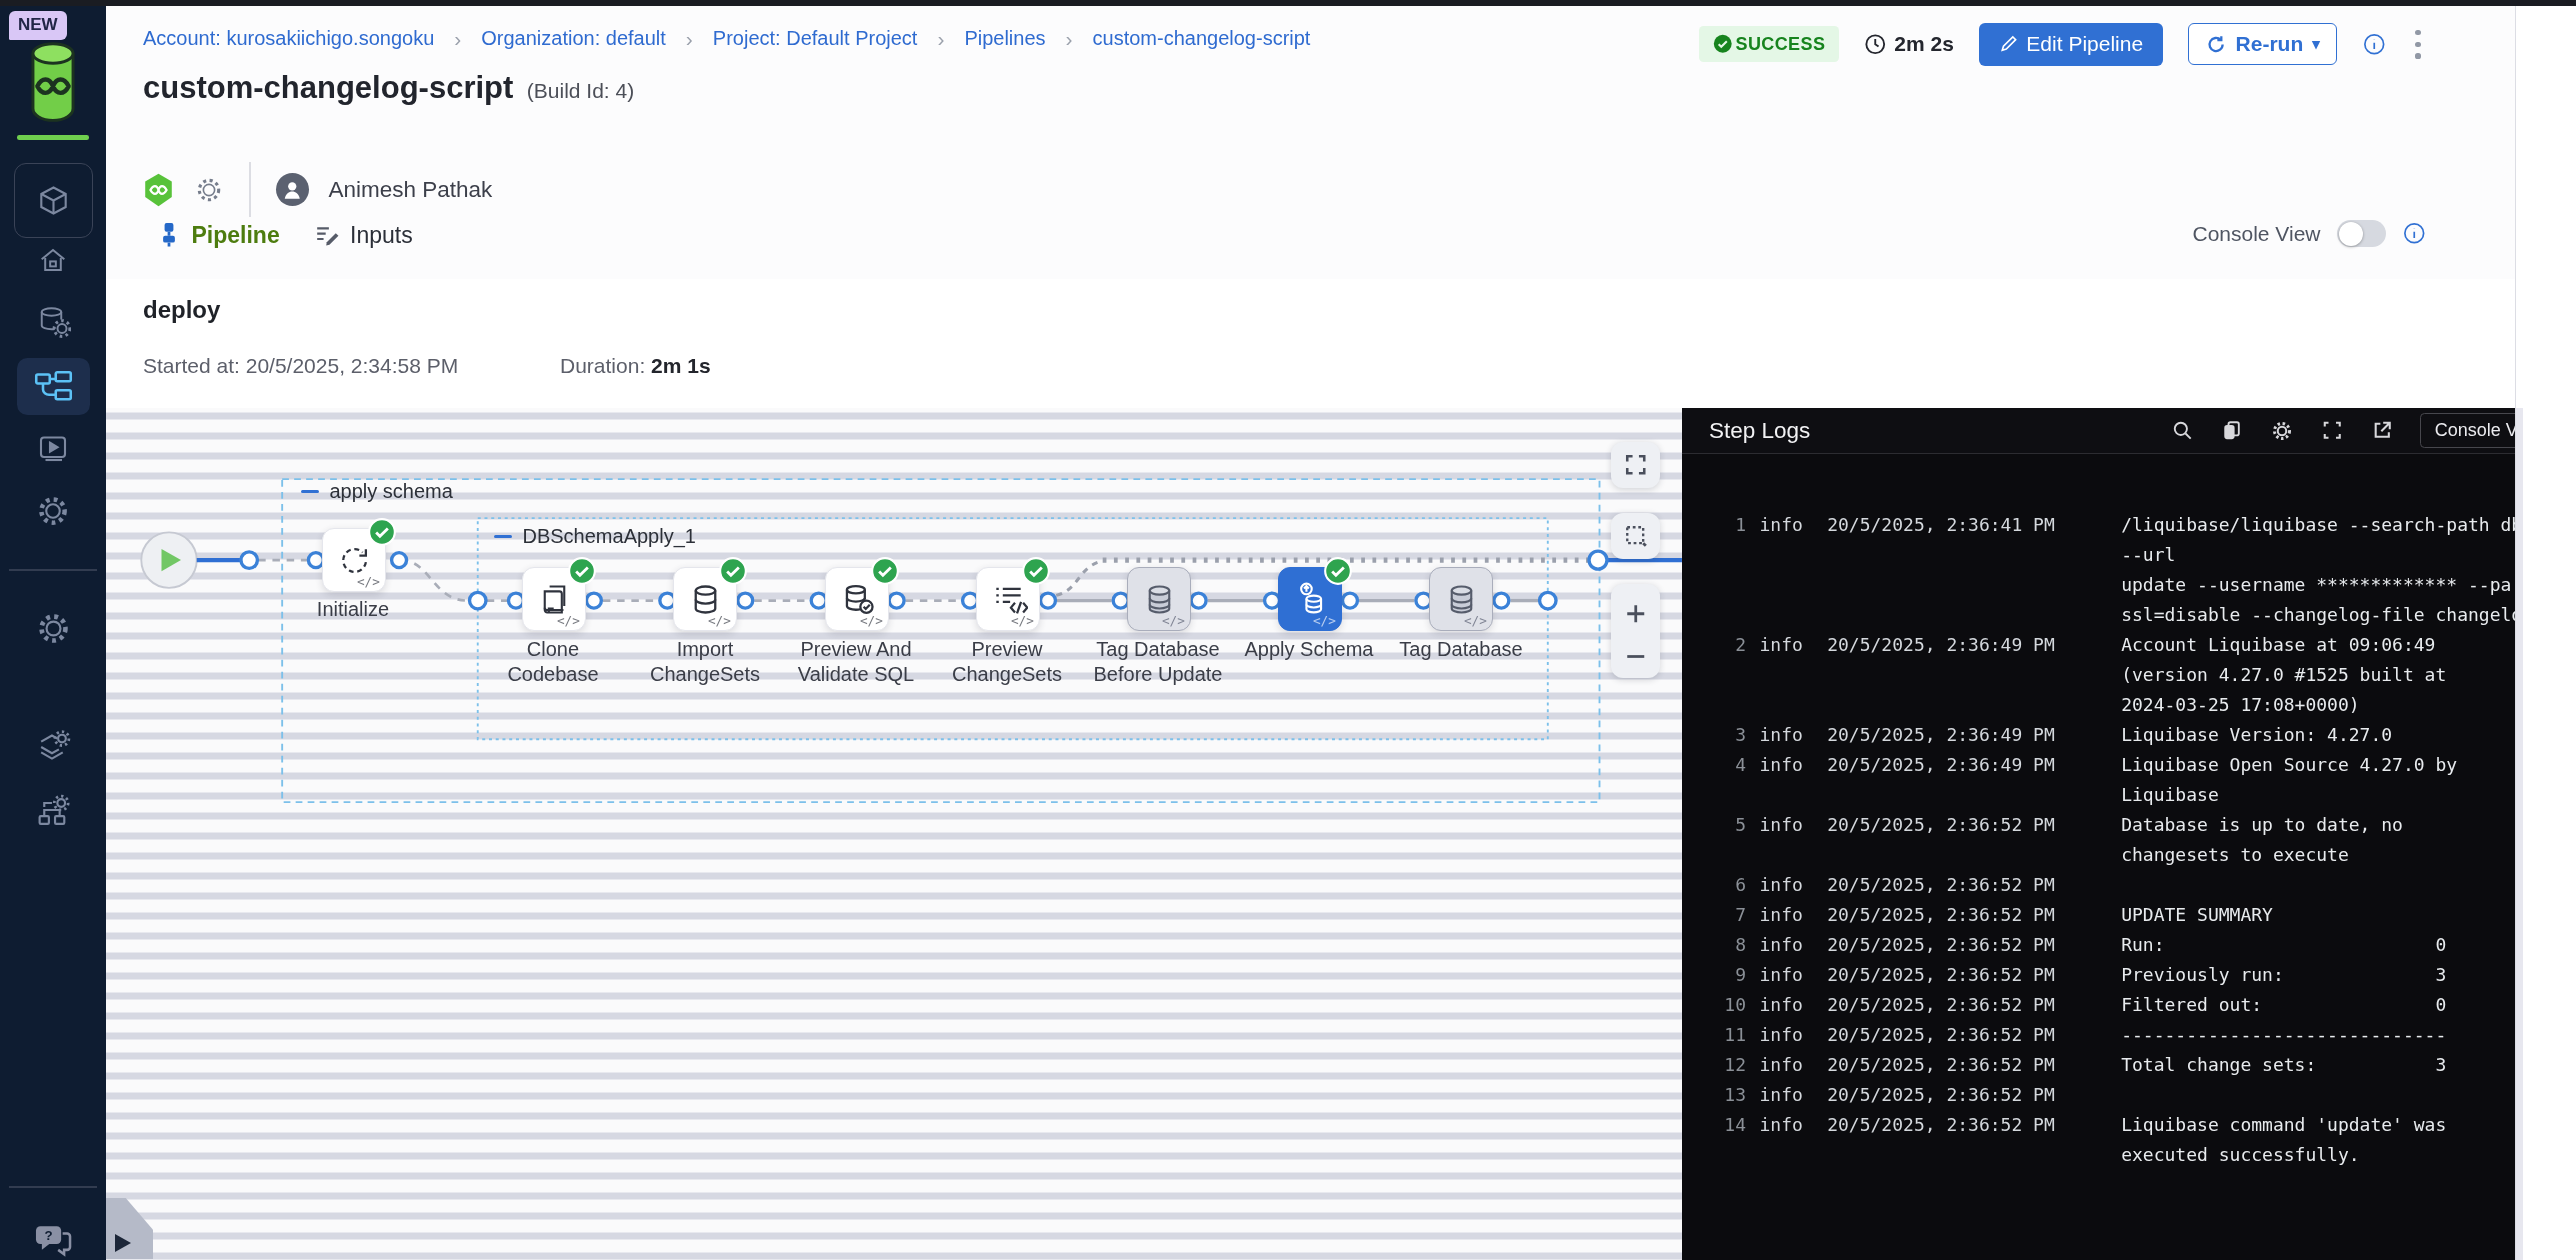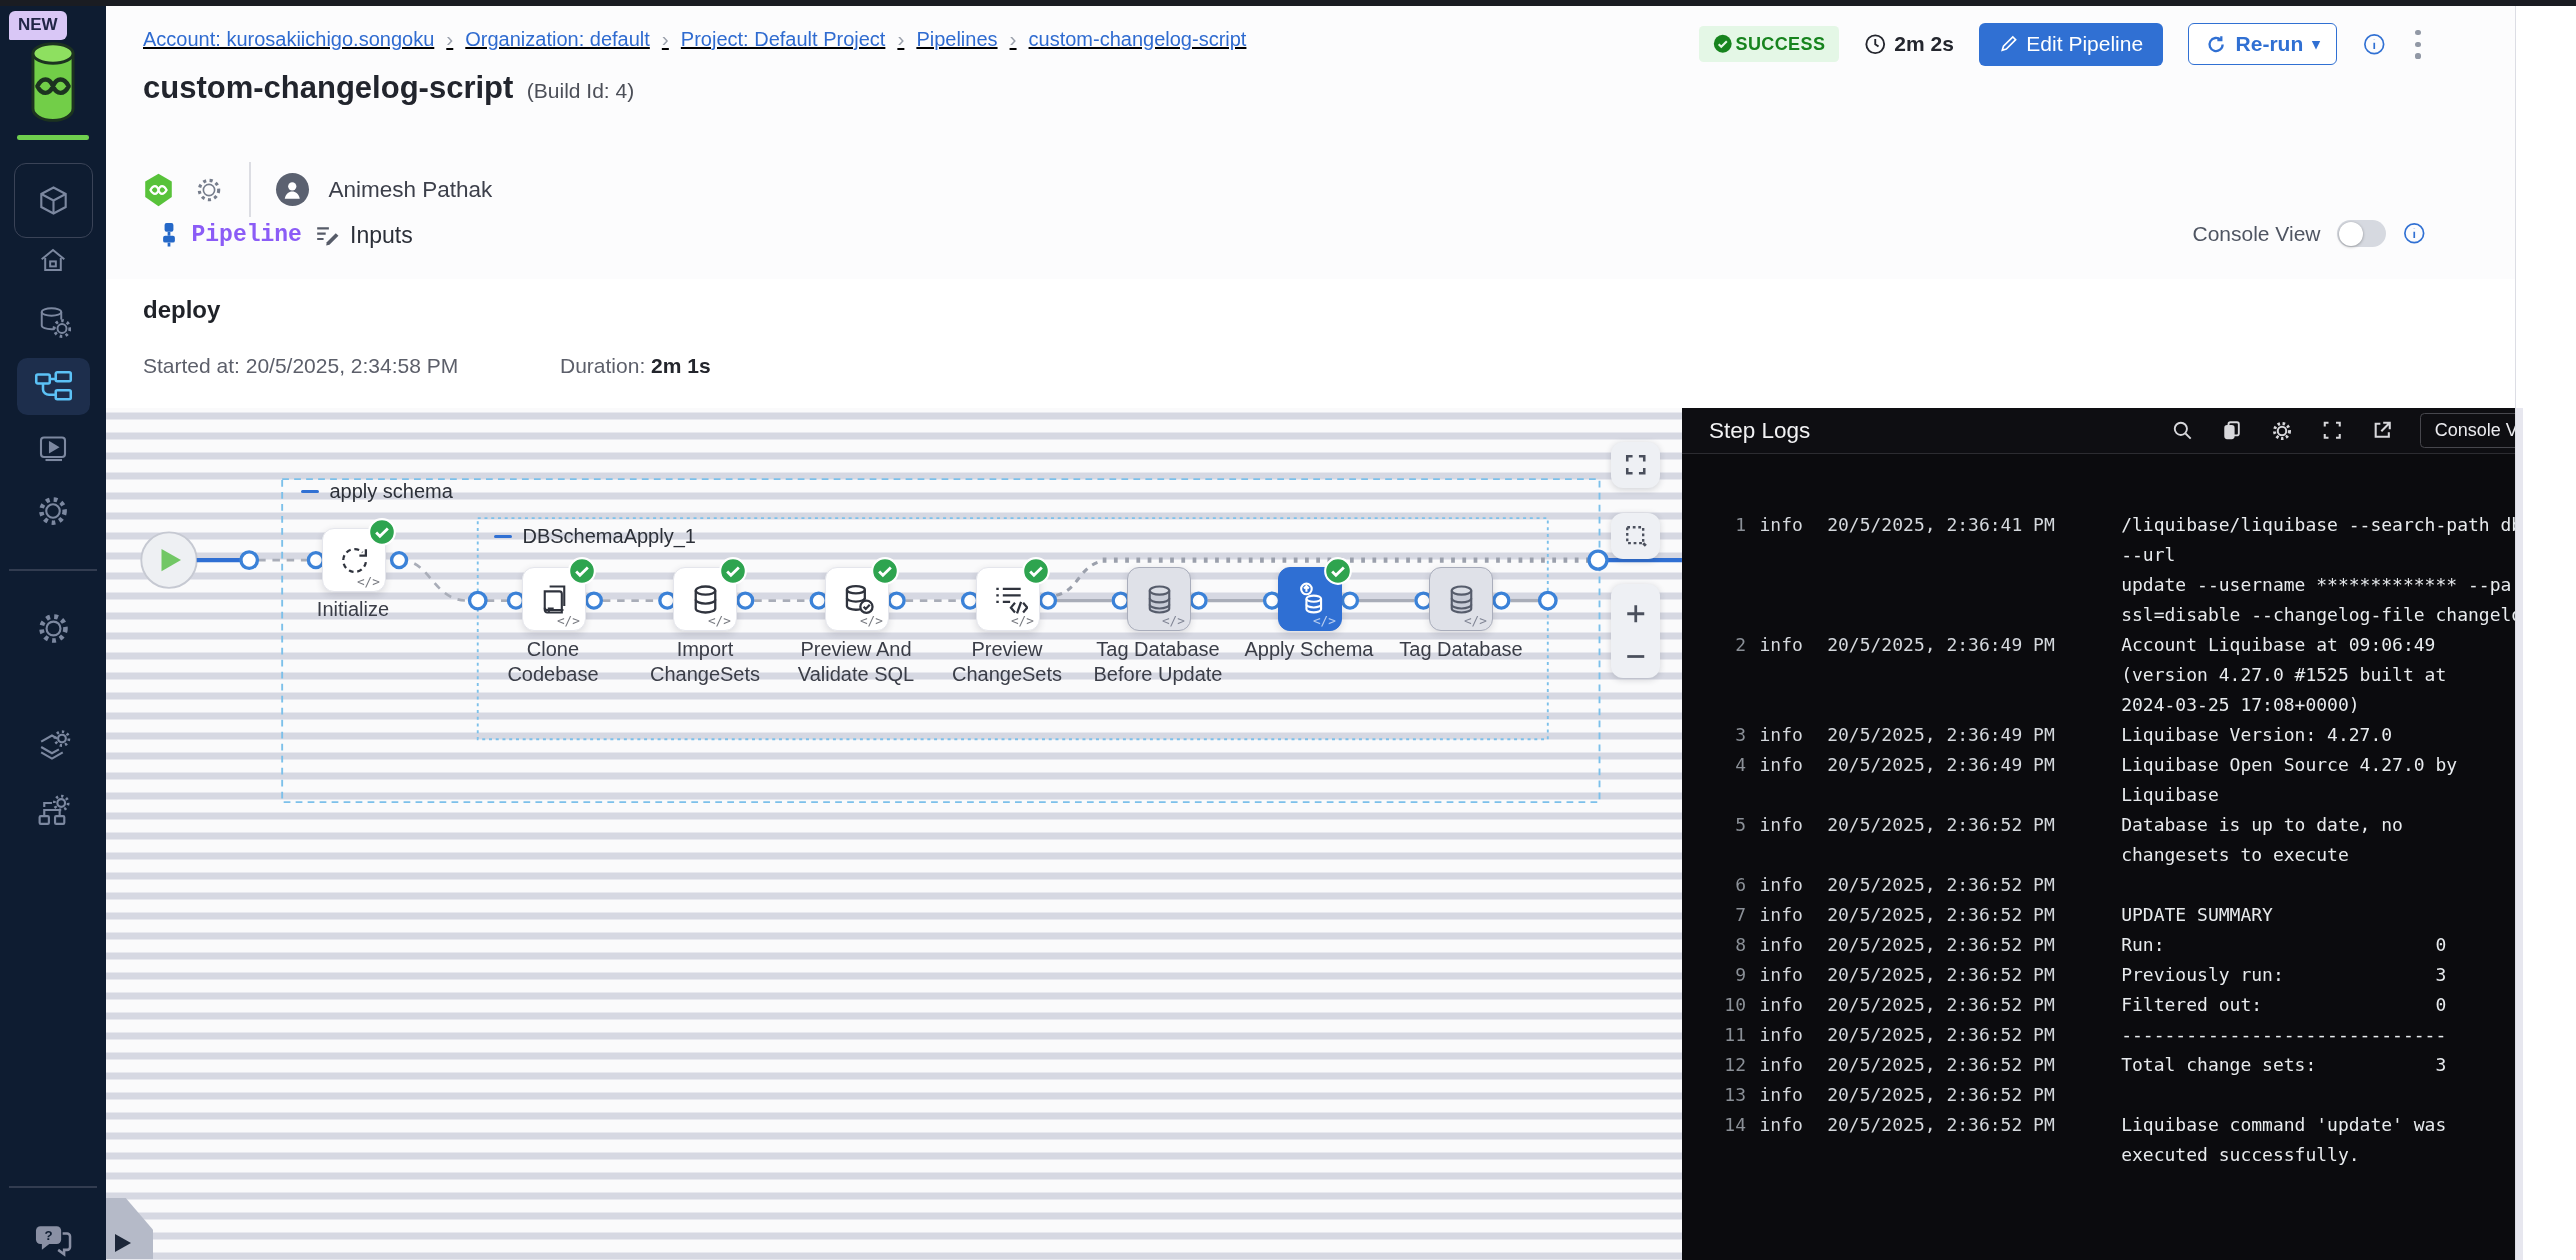--- a/index.html
+++ b/index.html
@@ -21,21 +21,21 @@
   .logounder { position:absolute; left:16.5px; top:129px; width:72px; height:5.2px; background:#6fcf4e; border-radius:2.2px; }
   .sideitem { position:absolute; left:0; width:106px; display:flex; justify-content:center; align-items:center; }
   .modbox { position:absolute; left:13.5px; top:157px; width:79px; height:75px; border:1.5px solid #3a4357;
     border-radius:12px; display:flex; align-items:center; justify-content:center; }
   .activebox { position:absolute; left:16.5px; top:352px; width:73px; height:57px; background:#1d2e4c;
     border-radius:10.5px; display:flex; align-items:center; justify-content:center; }
   .sidediv { position:absolute; left:9px; width:88px; height:1.5px; background:#323c50; }
 
   
   .header { position:absolute; left:106px; top:6px; width:2409px; height:273px; background:#fcfcfd; }
-  .crumbs { position:absolute; left:37px; top:21px; font-size:20px; display:flex; gap:12px; align-items:flex-end;text-decoration:underline; }
+  .crumbs { position:absolute; left:37px; top:21px; font-size:20px; display:flex; gap:20px; align-items:flex-start; }
   .crumbs a { color:#2f6bd0; text-decoration:none; }
   .crumbs .sep { color:#9aa0ab; font-size:21px; }
   .hdr-right { position:absolute; right:90px; top:16.5px; display:flex; align-items:center; gap:25.5px; }
   .badge-success { display:flex; align-items:center; gap:3px; background:#e4f7e6; color:#17841e;
     font-weight:bold; font-size:18px; padding:7.5px 13.5px; border-radius:4.5px; letter-spacing:0.4px; }
   .dur { display:flex; align-items:center; gap:7.5px; font-size:21px; color:#24262e; font-weight:bold; }
   .btn-primary { display:flex; align-items:center; gap:8px; background:#3070d3; color:#fff;
     font-size:21px; padding:9.7px 19.5px; border-radius:6px; border:none; cursor:pointer; }
   .btn-outline { display:flex; align-items:center; gap:9px; background:#fff; color:#3070d3; font-weight:bold;
     font-size:21px; padding:8.2px 16.5px; border-radius:6px; border:1.9px solid #3070d3; cursor:pointer; }
@@ -45,21 +45,21 @@
   .ptitle { font-size:31px; font-weight:bold; color:#22252d; }
   .buildid { font-size:21px; color:#4c4f58; }
   .metarow { position:absolute; left:37px; top:156px; display:flex; align-items:center; gap:19.5px;text-align:right; }
   .vdiv { width:1.5px; height:55px; background:#dcdde3; margin:0 6px; }
   .author { font-size:22.5px; color:#3c3f4a; }
   .avatar { width:33px; height:33px; border-radius:50%; background:#5b6170; display:flex; align-items:center; justify-content:center; }
 
   
   .tabbar { position:absolute; left:0; top:187px; width:2409px; height:91px; border-bottom:1.5px solid #dcdde4; }
   .tab { position:absolute; top:28.5px; display:flex; align-items:center; gap:10.5px; font-size:23px; cursor:pointer; }
-  .tab.active { color:#8b5cf6; font-weight:bold;font-family:Liberation Mono, monospace; }
+  .tab.active { color:#4d7c0f; font-weight:bold; }
   .tab.idle { color:#2b2f38; }
   .tabline { position:absolute; left:41px; top:82px; width:141px; height:6.7px; background:#2568c8; border-radius:3.7px 3.7px 0 0; }
   .consoleview { position:absolute; right:90px; top:27px; display:flex; align-items:center; gap:16.5px; }
   .consoleview .lbl { font-size:21px; color:#4f5562; }
   .toggle { width:49px; height:27px; background:#d6d9e0; border-radius:13.5px; position:relative; cursor:pointer; }
   .toggle .knob { position:absolute; left:1.5px; top:1.5px; width:24px; height:24px; background:#fff; border-radius:50%;
     box-shadow:0 0.7px 3px rgba(0,0,0,.35); }
 
   
   .stagebar { position:absolute; left:106px; top:279px; width:2409px; height:130px; background:#fff; border-bottom:1.5px solid #dcdee6; }

